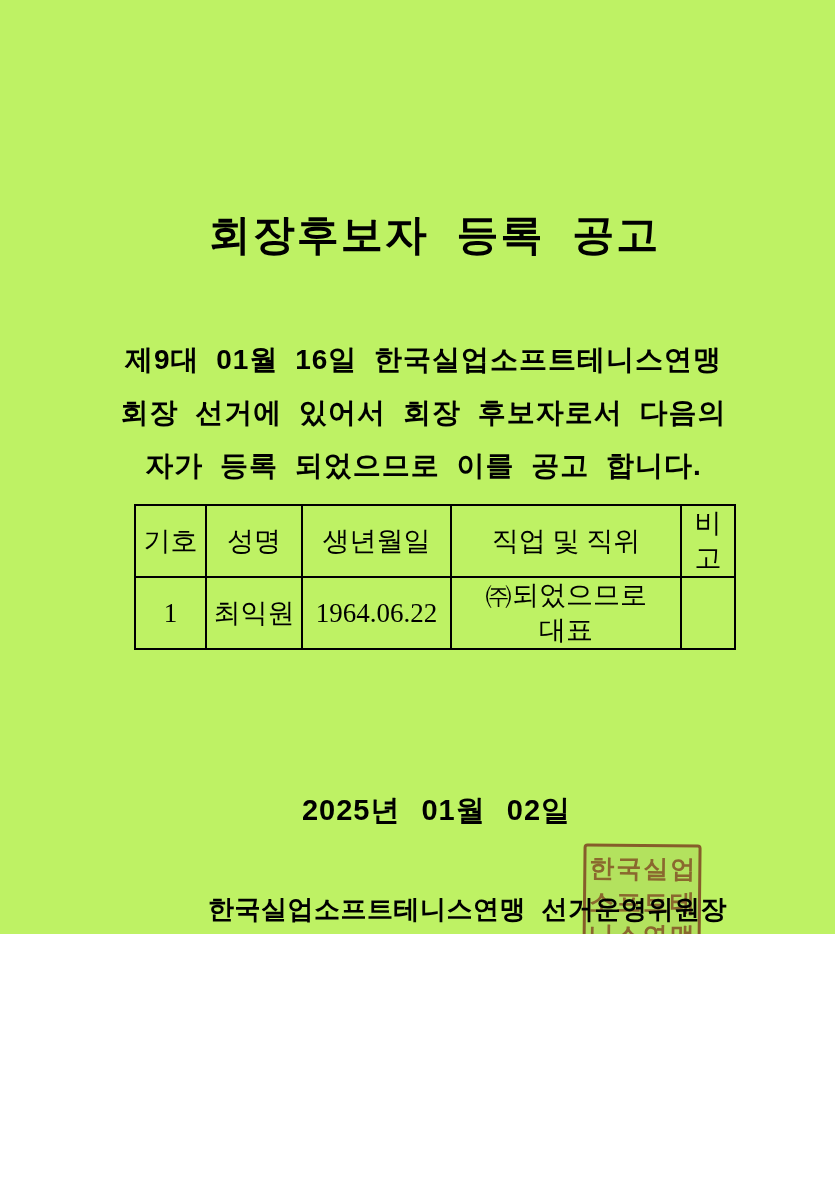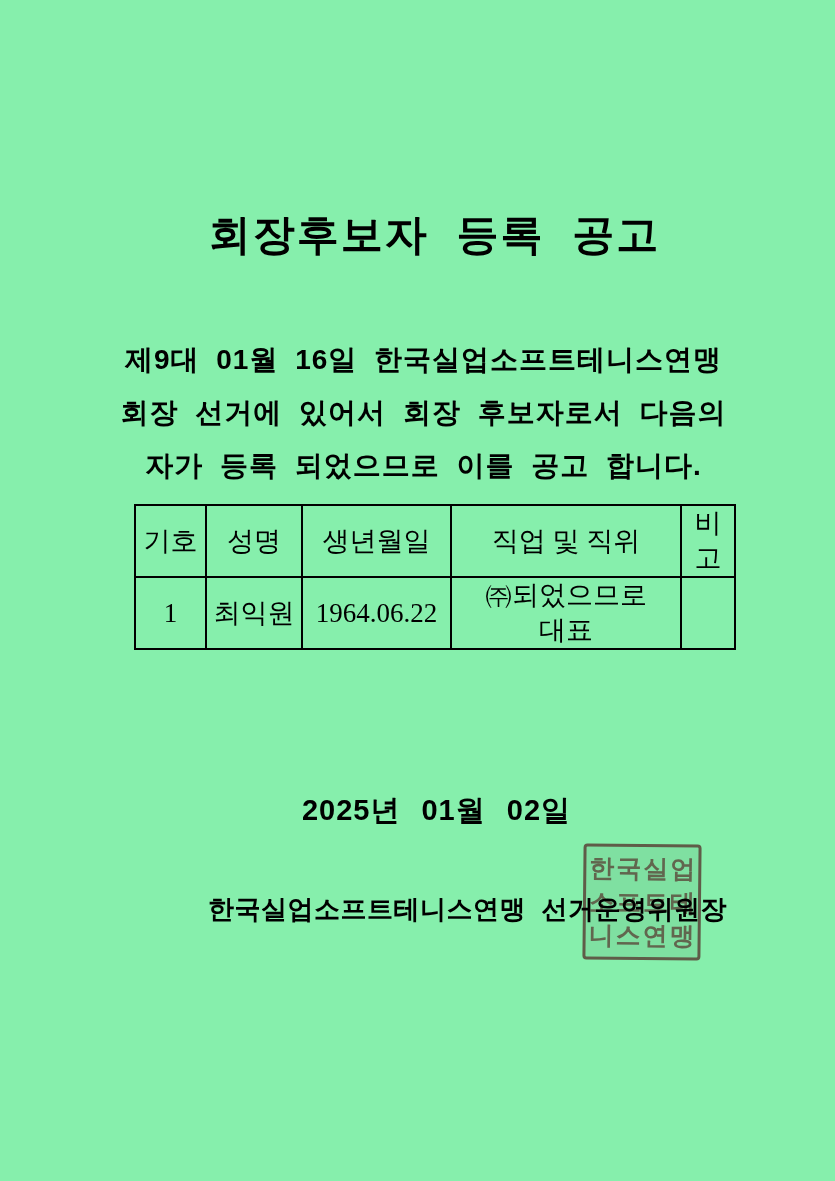--- a/index.html
+++ b/index.html
@@ -3,22 +3,22 @@
 <meta charset="utf-8">
 <style>
   html, body {
     margin: 0;
     padding: 0;
     background: #ffffff;
   }
   .page {
     position: relative;
     width: 835px;
-    height: 1181px;
-    background: #86efac;
+    height: 934px;
+    background: #bef264;
     overflow: hidden;
     font-family: "Liberation Sans", "DejaVu Sans", sans-serif;
     color: #000000;
   }
   .doc-title {
     position: absolute;
     top: 184px;
     left: 0;
     width: 100%;
     text-align: center;

